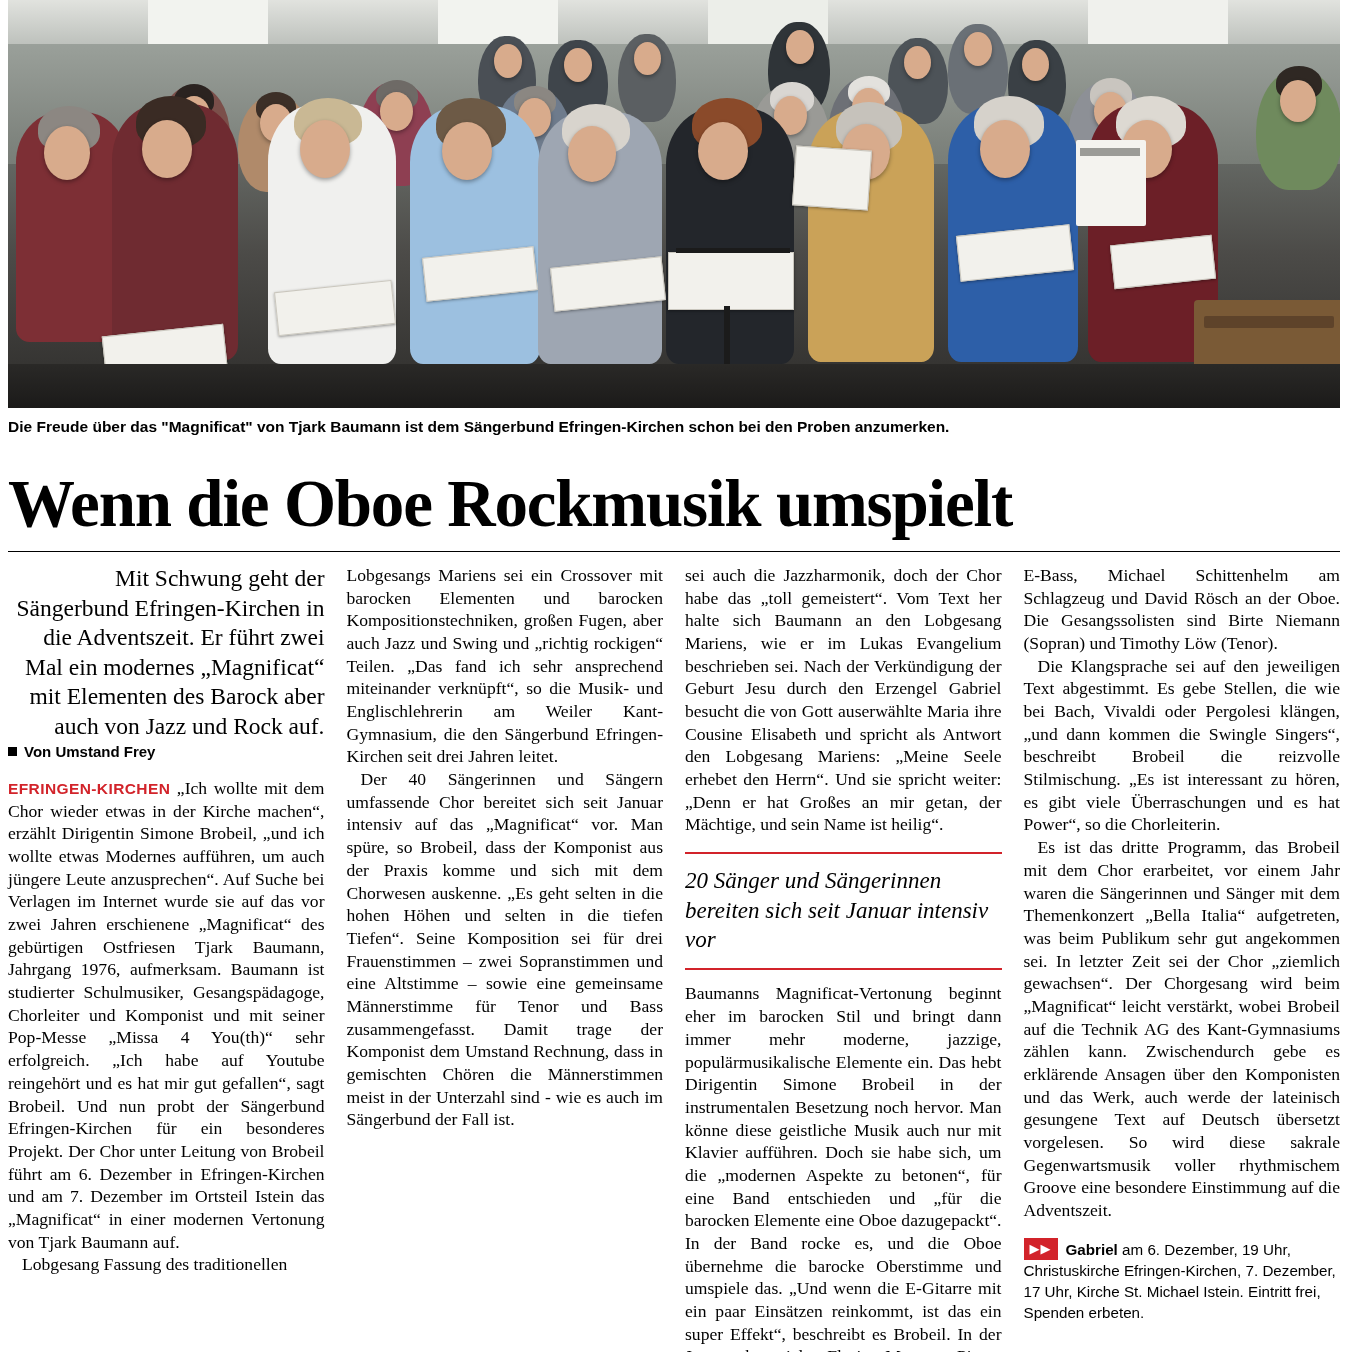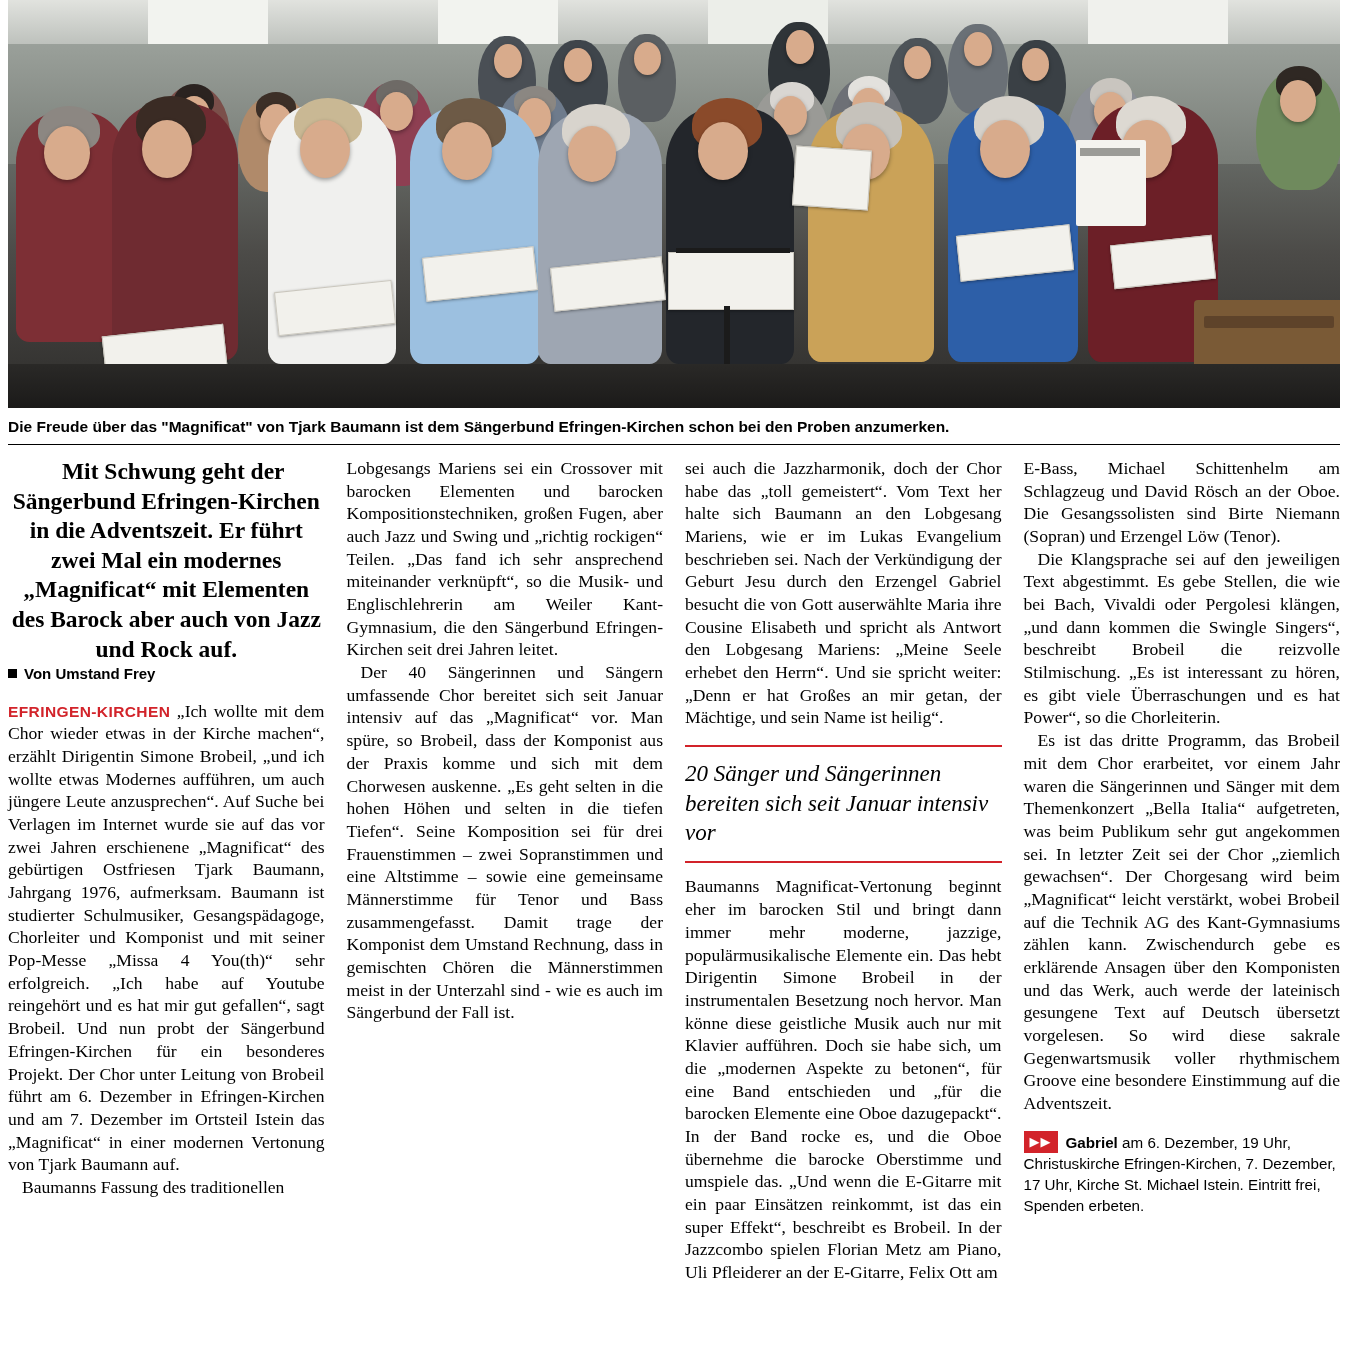--- a/index.html
+++ b/index.html
@@ -109,22 +109,22 @@
     hyphens: auto;
     -webkit-hyphens: auto;
   }
   .col p { margin: 0; text-indent: 14px; }
   .col p.first { text-indent: 0; }
 
   .lead {
     font-family: "Liberation Serif", serif;
     font-size: 23.5px;
     line-height: 1.26;
-    font-weight: bold;
-    text-align: center;
+    font-weight: normal;
+    text-align: right;
     hyphens: none;
     margin: 0 0 22px 0;
   }
   .byline {
     font-family: "Liberation Sans", sans-serif;
     font-weight: bold;
     font-size: 15px;
     margin: 0 0 16px 0;
     display: flex;
     align-items: center;
@@ -291,47 +291,48 @@
 
       <div class="blob" style="left:1186px;top:300px;width:150px;height:110px;background:#7a5a36;border-radius:4px;"></div>
       <div class="blob" style="left:1196px;top:316px;width:130px;height:12px;background:#5e432a;border-radius:2px;"></div>
 
       <div class="blob" style="left:0;top:364px;width:1340px;height:50px;background:linear-gradient(180deg,#2a2927,#191817);border-radius:0;"></div>
     </div>
   </div>
 
   <div class="caption">Die Freude über das "Magnificat" von Tjark Baumann ist dem Sängerbund Efringen-Kirchen schon bei den Proben anzumerken.</div>
 
+  <div class="headline">Wenn die Oboe Rockmusik umspielt</div>
   <div class="rule"></div>
 
   <div class="cols">
 
     <div class="col">
       <p class="lead">Mit Schwung geht der Sängerbund Efringen-Kirchen in die Adventszeit. Er führt zwei Mal ein modernes „Magnificat“ mit Elementen des Barock aber auch von Jazz und Rock auf.</p>
       <div class="byline">
         <span class="sq"></span>
         <span>Von Umstand Frey</span>
       </div>
       <p class="first"><span class="dateline">EFRINGEN-KIRCHEN</span><span> „Ich wollte mit dem Chor wieder etwas in der Kirche machen“, erzählt Dirigentin Simone Brobeil, „und ich wollte etwas Modernes aufführen, um auch jüngere Leute anzusprechen“. Auf Suche bei Verlagen im Internet wurde sie auf das vor zwei Jahren erschienene „Magnificat“ des gebürtigen Ostfriesen Tjark Baumann, Jahrgang 1976, aufmerksam. Baumann ist studierter Schulmusiker, Gesangspädagoge, Chorleiter und Komponist und mit seiner Pop-Messe „Missa 4 You(th)“ sehr erfolgreich. „Ich habe auf Youtube reingehört und es hat mir gut gefallen“, sagt Brobeil. Und nun probt der Sängerbund Efringen-Kirchen für ein besonderes Projekt. Der Chor unter Leitung von Brobeil führt am 6. Dezember in Efringen-Kirchen und am 7. Dezember im Ortsteil Istein das „Magnificat“ in einer modernen Vertonung von Tjark Baumann auf.</span></p>
-      <p>Baumanns Fassung des traditionellen</p>
+      <p>Lobgesang Fassung des traditionellen</p>
     </div>
 
     <div class="col">
       <p class="first">Lobgesangs Mariens sei ein Crossover mit barocken Elementen und barocken Kompositionstechniken, großen Fugen, aber auch Jazz und Swing und „richtig rockigen“ Teilen. „Das fand ich sehr ansprechend miteinander verknüpft“, so die Musik- und Englischlehrerin am Weiler Kant-Gymnasium, die den Sängerbund Efringen-Kirchen seit drei Jahren leitet.</p>
       <p>Der 40 Sängerinnen und Sängern umfassende Chor bereitet sich seit Januar intensiv auf das „Magnificat“ vor. Man spüre, so Brobeil, dass der Komponist aus der Praxis komme und sich mit dem Chorwesen auskenne. „Es geht selten in die hohen Höhen und selten in die tiefen Tiefen“. Seine Komposition sei für drei Frauenstimmen – zwei Sopranstimmen und eine Altstimme – sowie eine gemeinsame Männerstimme für Tenor und Bass zusammengefasst. Damit trage der Komponist dem Umstand Rechnung, dass in gemischten Chören die Männerstimmen meist in der Unterzahl sind - wie es auch im Sängerbund der Fall ist.</p>
     </div>
 
     <div class="col">
       <p class="first">sei auch die Jazzharmonik, doch der Chor habe das „toll gemeistert“. Vom Text her halte sich Baumann an den Lobgesang Mariens, wie er im Lukas Evangelium beschrieben sei. Nach der Verkündigung der Geburt Jesu durch den Erzengel Gabriel besucht die von Gott auserwählte Maria ihre Cousine Elisabeth und spricht als Antwort den Lobgesang Mariens: „Meine Seele erhebet den Herrn“. Und sie spricht weiter: „Denn er hat Großes an mir getan, der Mächtige, und sein Name ist heilig“.</p>
       <div class="pullquote">20 Sänger und Sängerinnen bereiten sich seit Januar intensiv vor</div>
       <p class="first">Baumanns Magnificat-Vertonung beginnt eher im barocken Stil und bringt dann immer mehr moderne, jazzige, populärmusikalische Elemente ein. Das hebt Dirigentin Simone Brobeil in der instrumentalen Besetzung noch hervor. Man könne diese geistliche Musik auch nur mit Klavier aufführen. Doch sie habe sich, um die „modernen Aspekte zu betonen“, für eine Band entschieden und „für die barocken Elemente eine Oboe dazugepackt“. In der Band rocke es, und die Oboe übernehme die barocke Oberstimme und umspiele das. „Und wenn die E-Gitarre mit ein paar Einsätzen reinkommt, ist das ein super Effekt“, beschreibt es Brobeil. In der Jazzcombo spielen Florian Metz am Piano, Uli Pfleiderer an der E-Gitarre, Felix Ott am</p>
     </div>
 
     <div class="col">
-      <p class="first">E-Bass, Michael Schittenhelm am Schlagzeug und David Rösch an der Oboe. Die Gesangssolisten sind Birte Niemann (Sopran) und Erzengel Löw (Tenor).</p>
+      <p class="first">E-Bass, Michael Schittenhelm am Schlagzeug und David Rösch an der Oboe. Die Gesangssolisten sind Birte Niemann (Sopran) und Timothy Löw (Tenor).</p>
       <p>Die Klangsprache sei auf den jeweiligen Text abgestimmt. Es gebe Stellen, die wie bei Bach, Vivaldi oder Pergolesi klängen, „und dann kommen die Swingle Singers“, beschreibt Brobeil die reizvolle Stilmischung. „Es ist interessant zu hören, es gibt viele Überraschungen und es hat Power“, so die Chorleiterin.</p>
       <p>Es ist das dritte Programm, das Brobeil mit dem Chor erarbeitet, vor einem Jahr waren die Sängerinnen und Sänger mit dem Themenkonzert „Bella Italia“ aufgetreten, was beim Publikum sehr gut angekommen sei. In letzter Zeit sei der Chor „ziemlich gewachsen“. Der Chorgesang wird beim „Magnificat“ leicht verstärkt, wobei Brobeil auf die Technik AG des Kant-Gymnasiums zählen kann. Zwischendurch gebe es erklärende Ansagen über den Komponisten und das Werk, auch werde der lateinisch gesungene Text auf Deutsch übersetzt vorgelesen. So wird diese sakrale Gegenwartsmusik voller rhythmischem Groove eine besondere Einstimmung auf die Adventszeit.</p>
       <div class="info">
         <span class="arrows">▶▶</span><b>Gabriel</b><span> am 6. Dezember, 19 Uhr, Christuskirche Efringen-Kirchen, 7. Dezember, 17 Uhr, Kirche St. Michael Istein. Eintritt frei, Spenden erbeten.</span>
       </div>
     </div>
 
   </div>
 </div>
 

